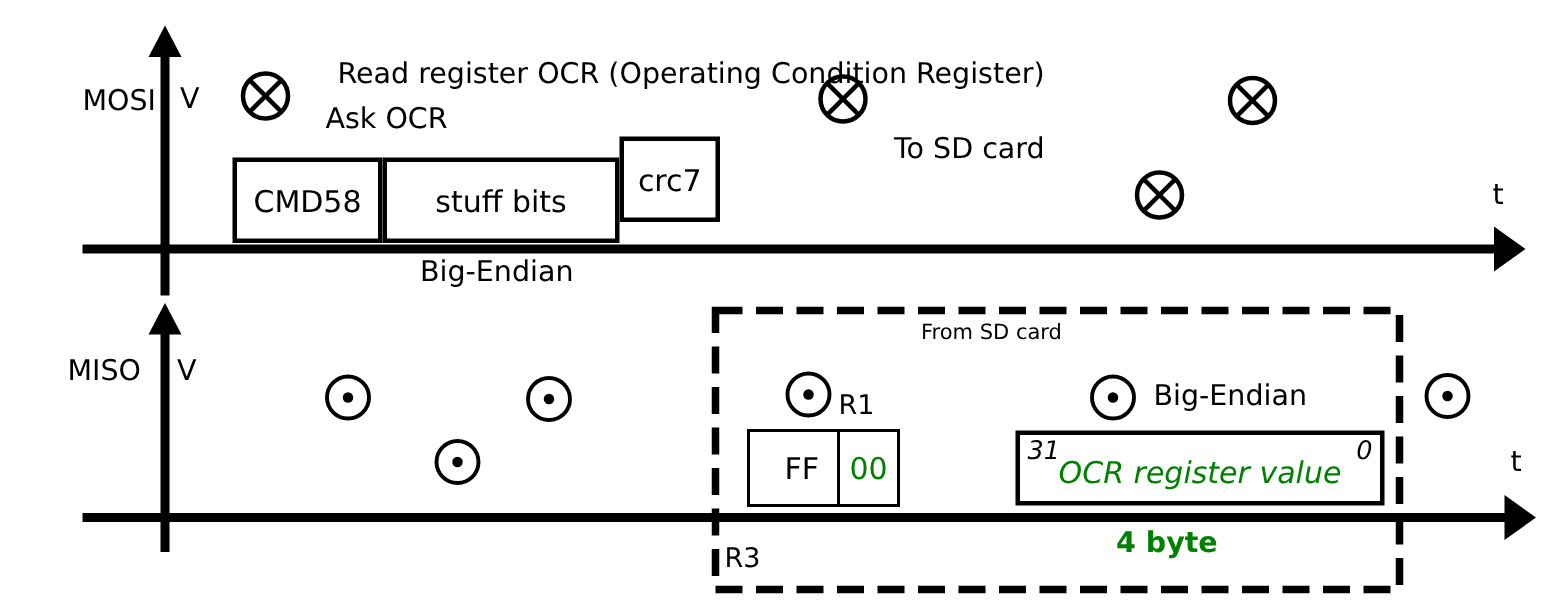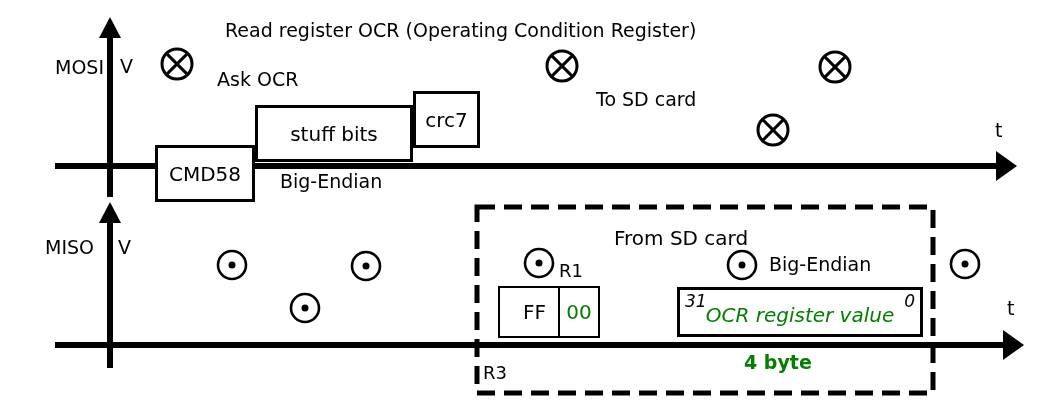--- a/index.html
+++ b/index.html
@@ -26,21 +26,21 @@
   .ocrbox .msb{position:absolute;left:5px;top:1px;font-size:17px;}
   .ocrbox .lsb{position:absolute;right:5px;top:1px;font-size:17px;}
   .ocrbox .val{position:absolute;left:0;right:0;top:13px;text-align:center;font-size:20px;}
   svg{display:block;}
 </style>
 </head>
 <body>
 
 <div id="stage">
 
-  <div class="abs lbl" style="left:225px;top:20px;">Read register OCR (Operating Condition Register)</div>
+  <div class="abs lbl" style="left:225px;top:39px;">Read register OCR (Operating Condition Register)</div>
 
   <div class="abs lbl" style="left:55px;top:57px;">MOSI</div>
   <div class="abs lbl" style="left:120px;top:56px;">V</div>
 
   <div class="abs arrow-up" style="left:99px;top:17px;"></div>
   <div class="abs vline" style="left:107px;top:36px;height:161px;"></div>
 
   <div class="abs hline" style="left:55px;top:163px;width:943px;"></div>
   <div class="abs arrow-right" style="left:996px;top:151px;"></div>
   <div class="abs lbl" style="left:995px;top:120px;">t</div>
@@ -62,21 +62,21 @@
   </svg>
   <svg class="abs" style="left:755px;top:112px;" width="36" height="36">
     <circle cx="18" cy="18" r="15" fill="none" stroke="#000" stroke-width="3"></circle>
     <line x1="7.4" y1="7.4" x2="28.6" y2="28.6" stroke="#000" stroke-width="3"></line>
     <line x1="28.6" y1="7.4" x2="7.4" y2="28.6" stroke="#000" stroke-width="3"></line>
   </svg>
 
   <div class="abs lbl" style="left:217px;top:69px;">Ask OCR</div>
   <div class="abs lbl" style="left:596px;top:89px;">To SD card</div>
 
-  <div class="abs field" style="left:155px;top:105px;width:100px;height:57px;margin-top:40px;">
+  <div class="abs field" style="left:155px;top:105px;width:100px;height:57px;">
     <span>CMD58</span>
   </div>
   <div class="abs field" style="left:255px;top:105px;width:158px;height:57px;">
     <span>stuff bits</span>
   </div>
   <div class="abs field" style="left:413px;top:91px;width:67px;height:57px;">
     <span>crc7</span>
   </div>
 
   <div class="abs lbl" style="left:280px;top:171px;">Big-Endian</div>
@@ -113,21 +113,21 @@
   </svg>
   <svg class="abs" style="left:948px;top:247px;" width="34" height="34">
     <circle cx="17" cy="17" r="14" fill="none" stroke="#000" stroke-width="2.6"></circle>
       <circle cx="17" cy="17" r="3.5" fill="#000"></circle>
   </svg>
 
   <svg class="abs" style="left:474px;top:204px;" width="462" height="192">
     <rect x="3" y="3" width="456" height="186" fill="none" stroke="#000" stroke-width="5" stroke-dasharray="18 9"></rect>
   </svg>
 
-  <div class="abs lbl" style="left:614px;top:215px;font-size:20px;margin-top:12px;">From SD card</div>
+  <div class="abs lbl" style="left:614px;top:215px;font-size:14px;">From SD card</div>
   <div class="abs lbl" style="left:559px;top:261px;font-size:18px;text-align:right;">R1</div>
   <div class="abs lbl" style="left:769px;top:254px;">Big-Endian</div>
 
   <div class="abs bytebox" style="left:498px;top:286px;width:102px;height:52px;">
     <div class="cell1">
       <span>FF</span>
     </div>
     <div class="cell2 green">
       <span>00</span>
     </div>

